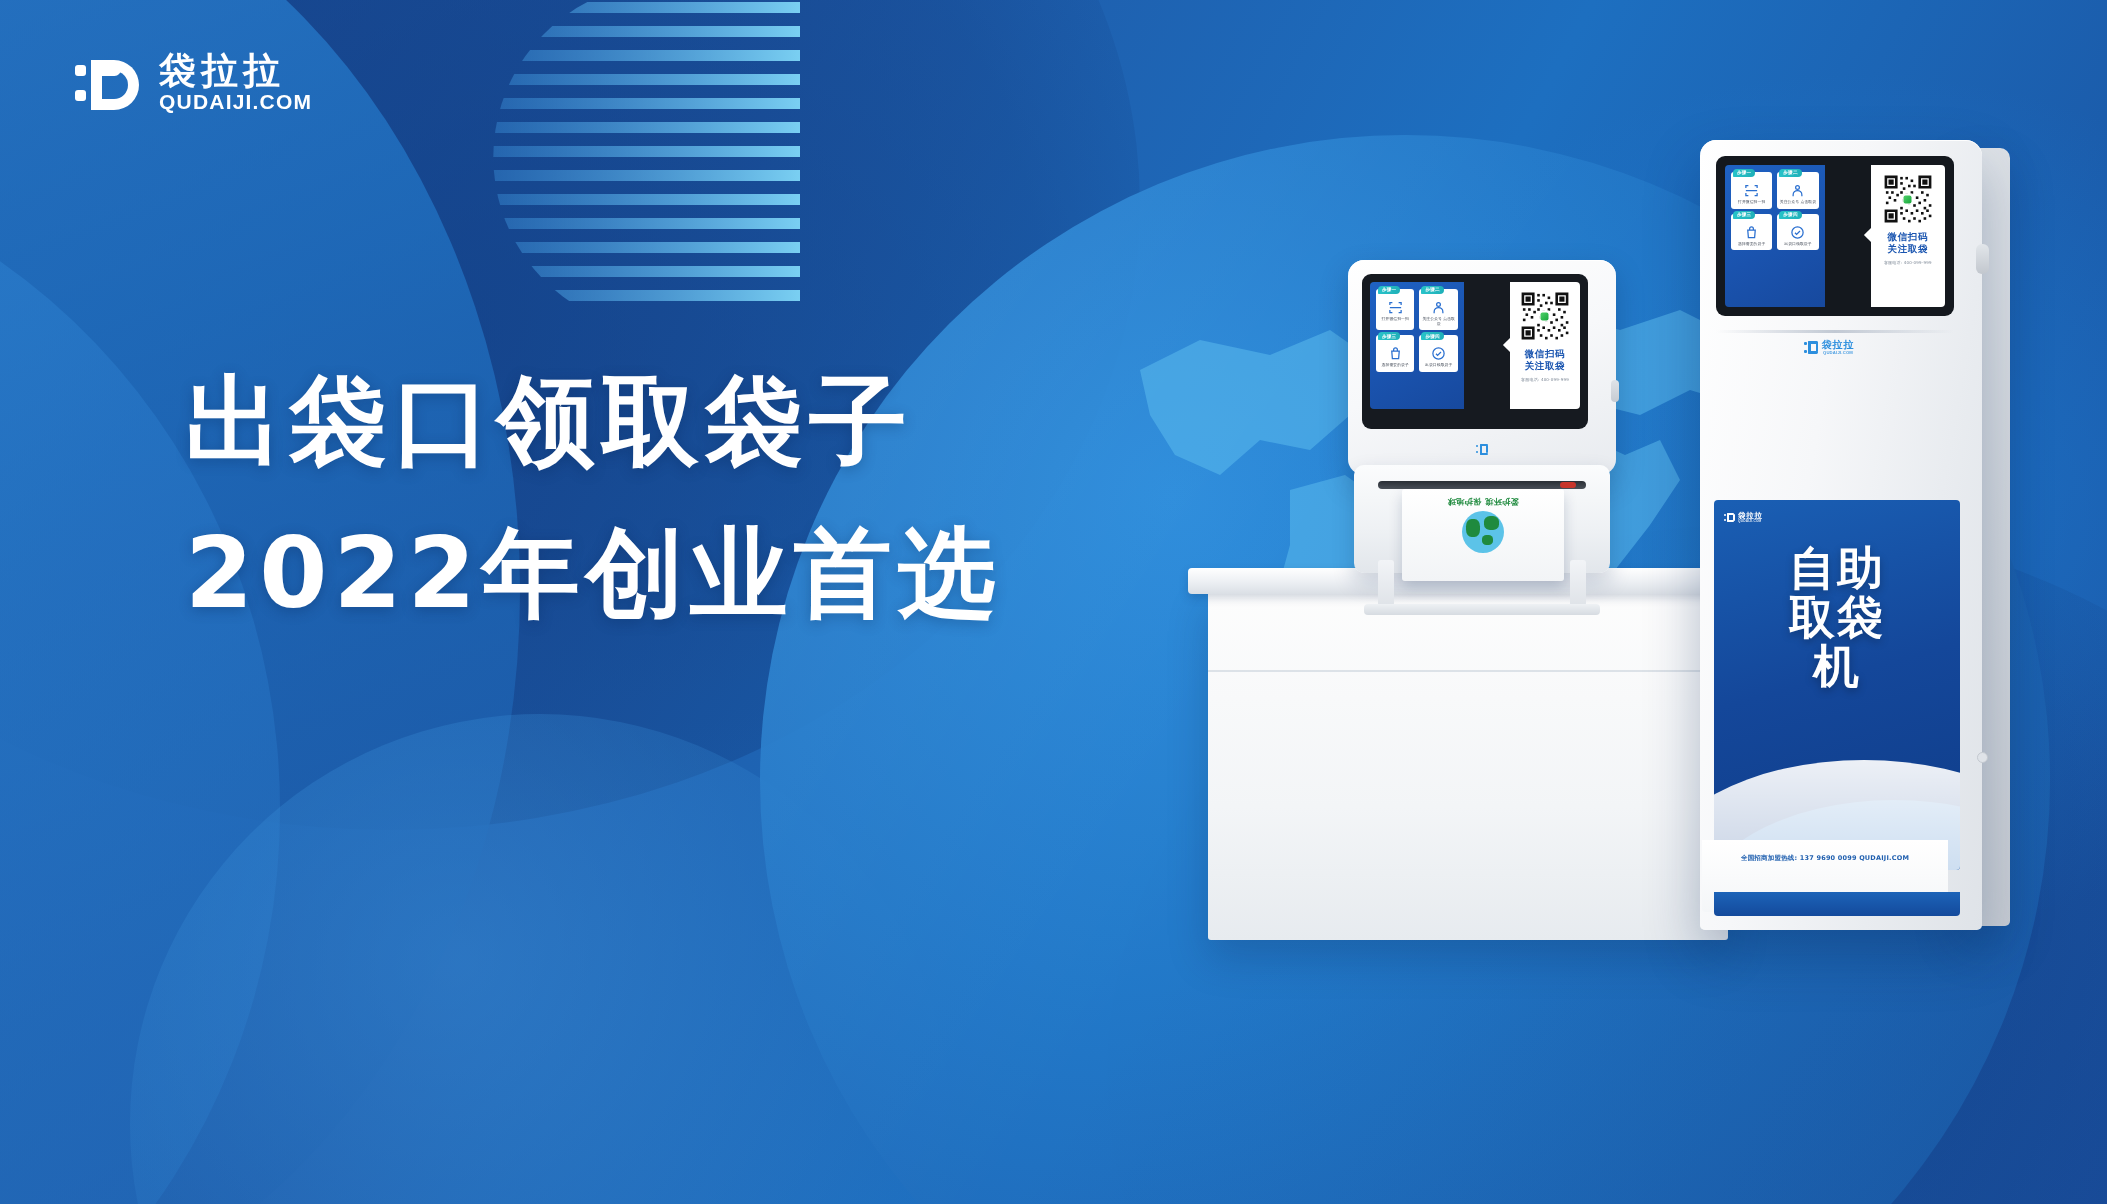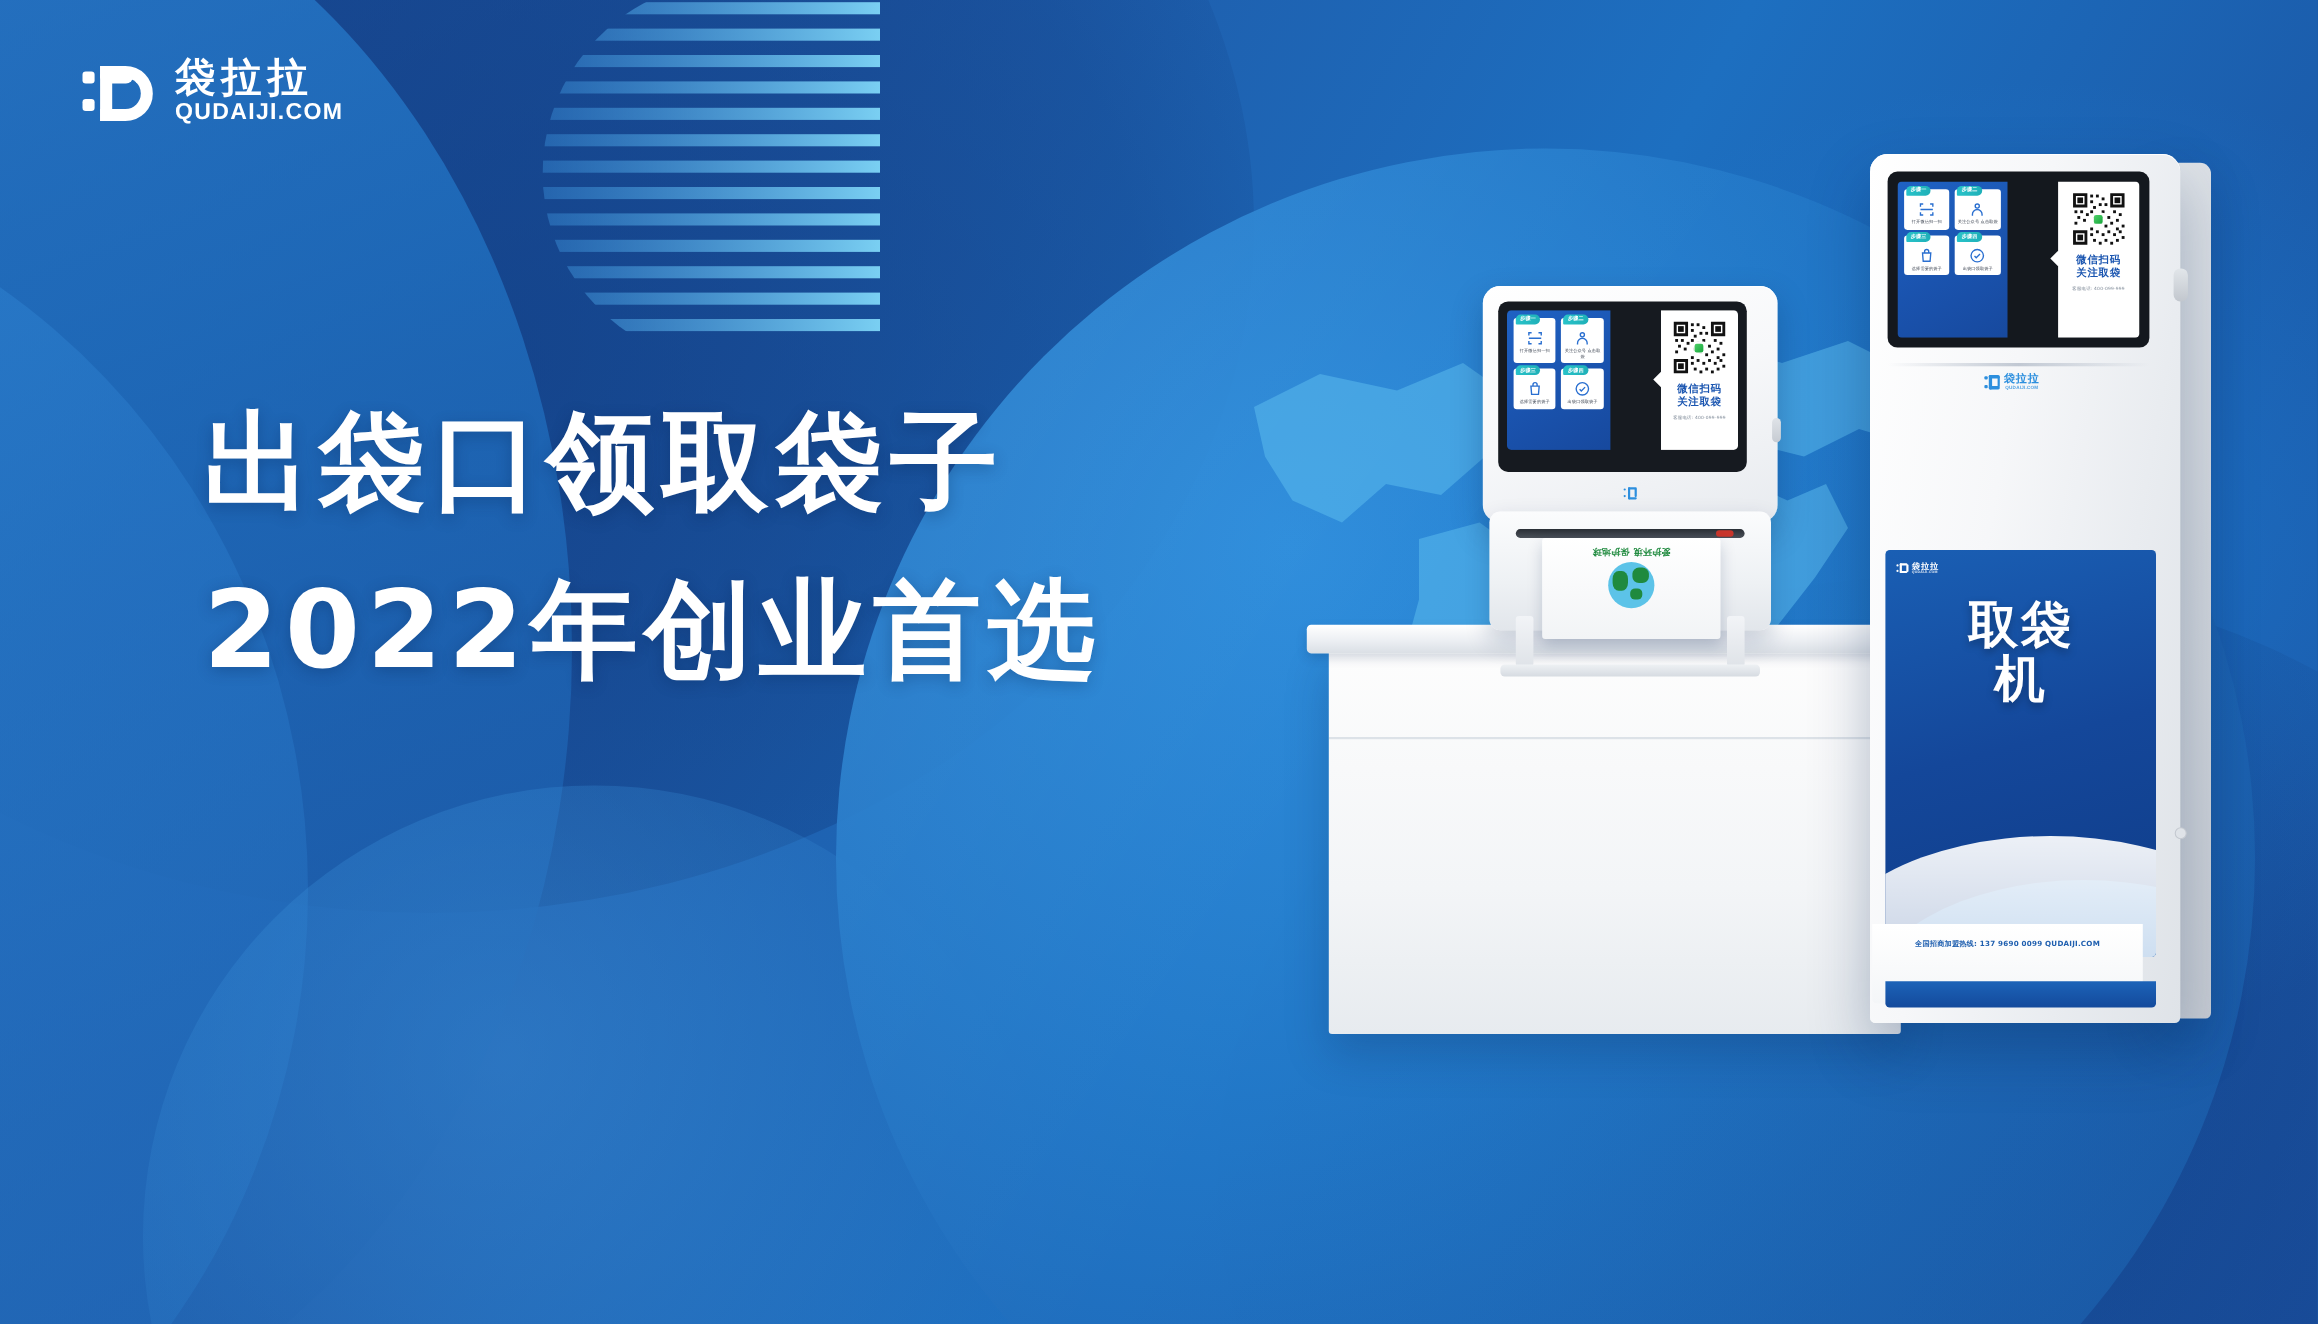--- a/index.html
+++ b/index.html
@@ -740,20 +740,21 @@
                 <span style="left:3.4px;top:7px;width:7px;height:2px;border-radius:1px;"></span>
                 <span style="left:8.6px;top:.8px;width:2px;height:7px;"></span>
               </span>
               <span class="bm-txt">
                 <span class="bm-cn" style="font-size:7.5px;">袋拉拉</span>
                 <span class="bm-en" style="font-size:3.2px;">QUDAIJI.COM</span>
               </span>
             </span>
           </div>
           <div class="panel-vtext">
+            <span>自助</span>
             <span>取袋</span>
             <span>机</span>
           </div>
           <div class="panel-swoosh2"></div>
           <div class="panel-swoosh"></div>
         </div>
 
         <div class="kiosk-foot">
           <div class="kiosk-hotline">全国招商加盟热线: 137 9690 0099    QUDAIJI.COM</div>
         </div>

